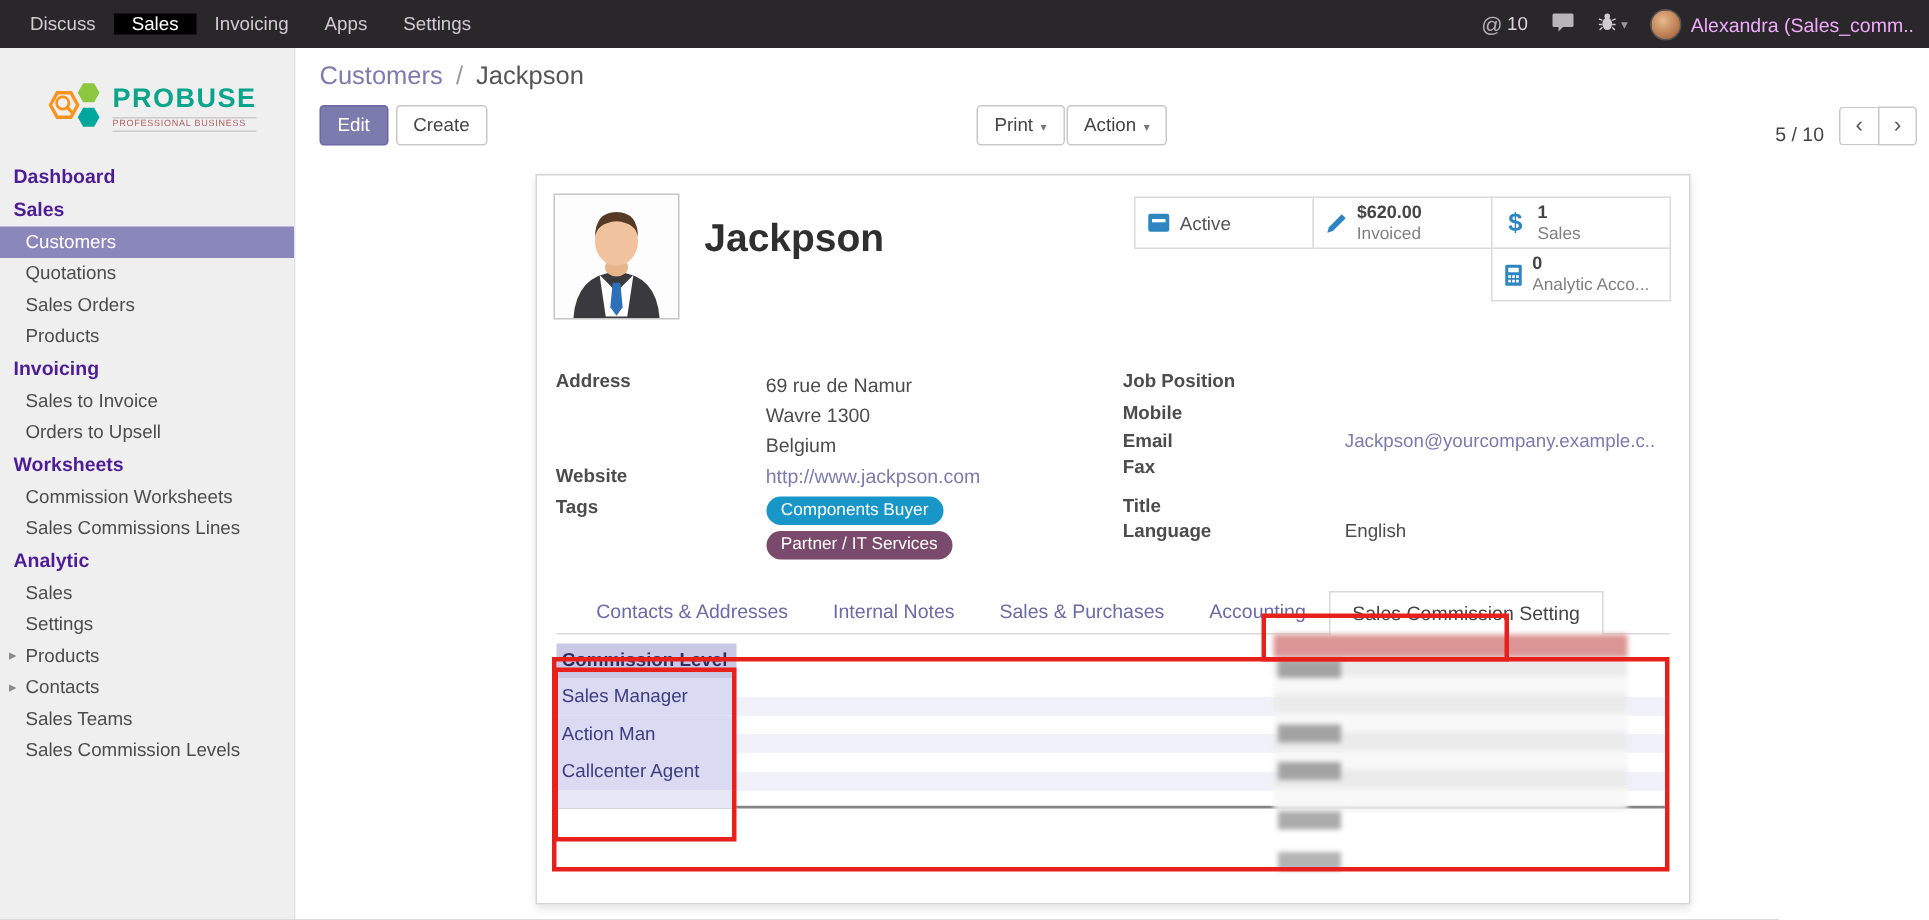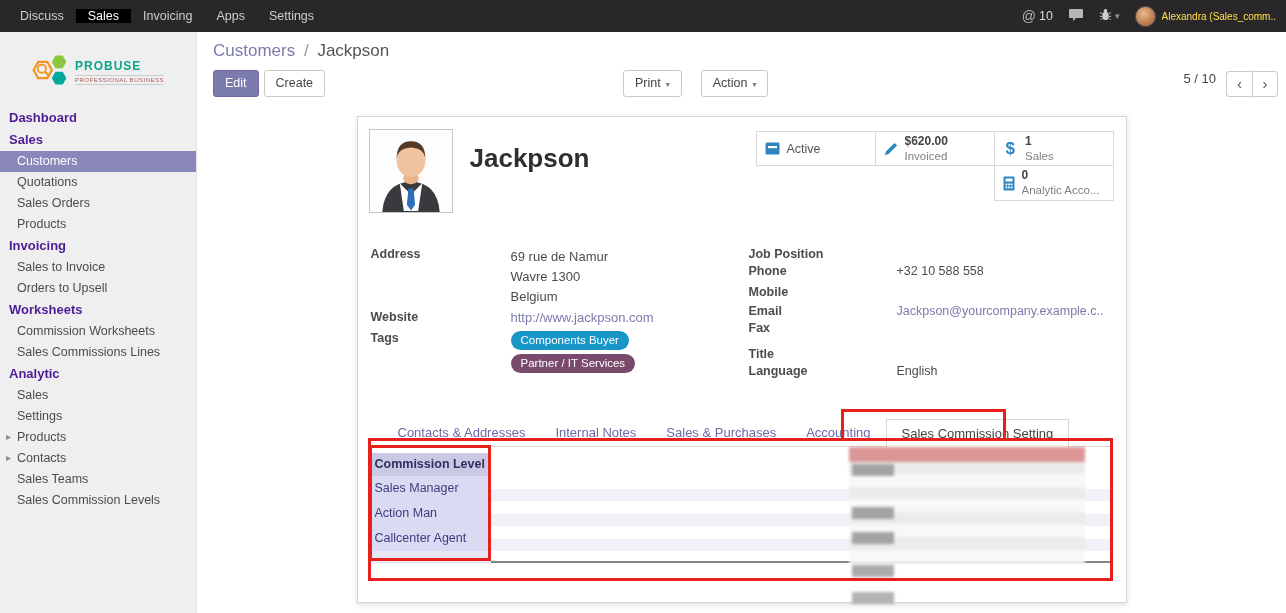--- a/index.html
+++ b/index.html
@@ -11,46 +11,46 @@
   .topbar-left{display:flex;align-items:center;padding-left:8px}
   .top-menu{display:flex;align-items:center;padding:0 12px;color:#cfccd0;font-size:12.5px;cursor:pointer;text-decoration:none}
   .top-menu.active{background:#000;color:#fff}
   .topbar-right{display:flex;align-items:center;gap:15px;padding-right:10px}
   .mention{display:flex;align-items:center;gap:3px;cursor:pointer;color:#d8d5d8;font-size:12.5px}
   .at-icon{font-size:14px;color:#b4b1b4}
   .icon-btn{display:flex;align-items:center;cursor:pointer;gap:3px}
   .tb-caret{color:#9a979a;font-size:9px}
   .user-chip{display:flex;align-items:center;gap:6px;cursor:pointer}
   .avatar-sm{width:21px;height:21px;border-radius:50%;background:radial-gradient(circle at 40% 35%,#e8b98a,#b5744a 70%,#8a5430);border:1px solid #555}
-  .user-name{font-size:10px;color:#fde047;white-space:nowrap;max-width:150px;overflow:hidden}
+  .user-name{font-size:13px;color:#f0abfc;white-space:nowrap;max-width:150px;overflow:hidden}
 
   
   .sidebar{position:absolute;top:32px;left:0;bottom:0;width:197px;background:#f0eff0;border-right:1px solid #e2e1e2;overflow:hidden}
   .logo{display:flex;align-items:center;gap:5px;padding:16px 6px 12px 30px;cursor:pointer}
-  .logo-title{font-size:12px;font-weight:bold;letter-spacing:1px;color:#0aa58b}
+  .logo-title{font-size:18px;font-weight:bold;letter-spacing:1px;color:#0aa58b}
   .logo-sub{font-size:6px;color:#b06060;letter-spacing:.5px;margin-top:2px;border-top:1px solid #ccc;border-bottom:1px solid #ccc;padding:1px 0}
   .side-title{color:#4c1d95;font-weight:bold;font-size:13px;padding:3px 0 4px 9px;cursor:pointer}
   .side-item{display:block;font-size:12.5px;color:#4c4c4c;padding:3px 0 4px 17px;cursor:pointer;position:relative}
   .side-item.active{background:#8a87bb;color:#fff}
   .side-caret{position:absolute;left:6px;top:4px;color:#8a8a8a;font-size:10px}
 
   
   .main{position:absolute;top:32px;left:197px;right:0;bottom:0;background:#fff;overflow:hidden}
   .control-panel{padding:9px 8px 0 16px}
   .breadcrumb{font-size:17px}
   .bc-link{color:#7c7bad;cursor:pointer}
   .bc-sep{color:#999;margin:0 4px}
   .bc-current{color:#555}
   .cp-row{display:flex;align-items:center;margin-top:9px;position:relative;height:27px}
   .cp-left{display:flex;gap:5px}
   .btn{font-family:inherit;font-size:12.5px;color:#444;background:#fff;border:1px solid #c9c9c9;border-radius:3px;padding:5px 11px;cursor:pointer;line-height:1.15}
   .btn-primary{background:#7c7bad;border-color:#6b69a1;color:#fff}
-  .cp-center{position:absolute;left:410px;display:flex;gap:19px}
+  .cp-center{position:absolute;left:438px;display:flex;gap:1px}
   .caret-down{font-size:8px;color:#777;margin-left:5px}
-  .cp-right{margin-left:auto;display:flex;align-items:flex-start;gap:10px}
+  .cp-right{margin-left:auto;display:flex;align-items:flex-end;gap:10px}
   .pager-text{font-size:13px;color:#444}
   .pager-btns{display:flex}
   .pager-btn{width:26px;height:26px;background:#fff;border:1px solid #c9c9c9;color:#555;font-size:15px;cursor:pointer;padding:0;line-height:1}
   .pager-btn.prev{border-radius:3px 0 0 3px;border-right:none}
   .pager-btn.next{border-radius:0 3px 3px 0}
 
   
   .content{padding-top:19px}
   .sheet{width:770px;margin:0 auto;background:#fff;border:1px solid #d5d5d5;box-shadow:0 2px 6px rgba(0,0,0,.13);height:487px;position:relative;padding:12px 13px}
   .sheet-head{position:relative;height:84px}
@@ -81,21 +81,21 @@
   .tag{color:#fff;font-size:11.5px;padding:2px 10px;border-radius:10px;cursor:pointer;line-height:1.3}
   .tag-blue{background:#1896c8}
   .tag-purple{background:#7a4a6d}
   .rf-row{display:flex;height:16px;margin-bottom:1px}
   .rf-label{width:148px;font-weight:bold;font-size:12.5px;flex-shrink:0}
   .rf-value{font-size:12.5px;white-space:nowrap}
   .rf-value.weblink{color:#7c7bad}
   .mt5{margin-top:5px}.mt3{margin-top:3px}.mt10{margin-top:10px}
 
   
-  .tabs{display:flex;align-items:flex-start;margin-top:38px;border-bottom:1px solid #d8d8d8;padding-left:12px;height:28px}
+  .tabs{display:flex;align-items:center;margin-top:22px;border-bottom:1px solid #d8d8d8;padding-left:12px;height:28px}
   .tab{padding:6px 15px 7px;font-size:13px;color:#6a6aa5;cursor:pointer;white-space:nowrap}
   .tab.active{border:1px solid #d8d8d8;border-bottom:1px solid #fff;margin-bottom:-1px;background:#fff;color:#444}
 
   
   .table-wrap{margin-top:6px;position:relative}
   .otable{position:relative;width:740px;height:110px;border-bottom:2px solid #858585}
   .t-col-left{position:absolute;left:0;top:0;width:120px}
   .th-cell{height:23px;background:#c9c9e6;font-weight:bold;font-size:12.5px;color:#303060;padding:4px 4px 0}
   .cell-level{height:25px;background:#dadaf2;color:#3c3c80;font-size:12.5px;padding:5px 4px 0;cursor:pointer}
   .left-spacer{height:12px;background:#e6e6f4}
@@ -328,24 +328,20 @@
                 <span class="tag tag-purple">Partner / IT Services</span>
               </div>
             </div>
           </div>
 
           <div class="f-right">
             <div class="rf-row">
               <div class="rf-label">Job Position</div>
               <div class="rf-value"></div>
             </div>
-            <div class="rf-row">
-              <div class="rf-label">Phone</div>
-              <div class="rf-value">+32 10 588 558</div>
-            </div>
             <div class="rf-row mt5">
               <div class="rf-label">Mobile</div>
               <div class="rf-value"></div>
             </div>
             <div class="rf-row mt3">
               <div class="rf-label">Email</div>
               <a class="rf-value weblink">Jackpson@yourcompany.example.c..</a>
             </div>
             <div class="rf-row">
               <div class="rf-label">Fax</div>

